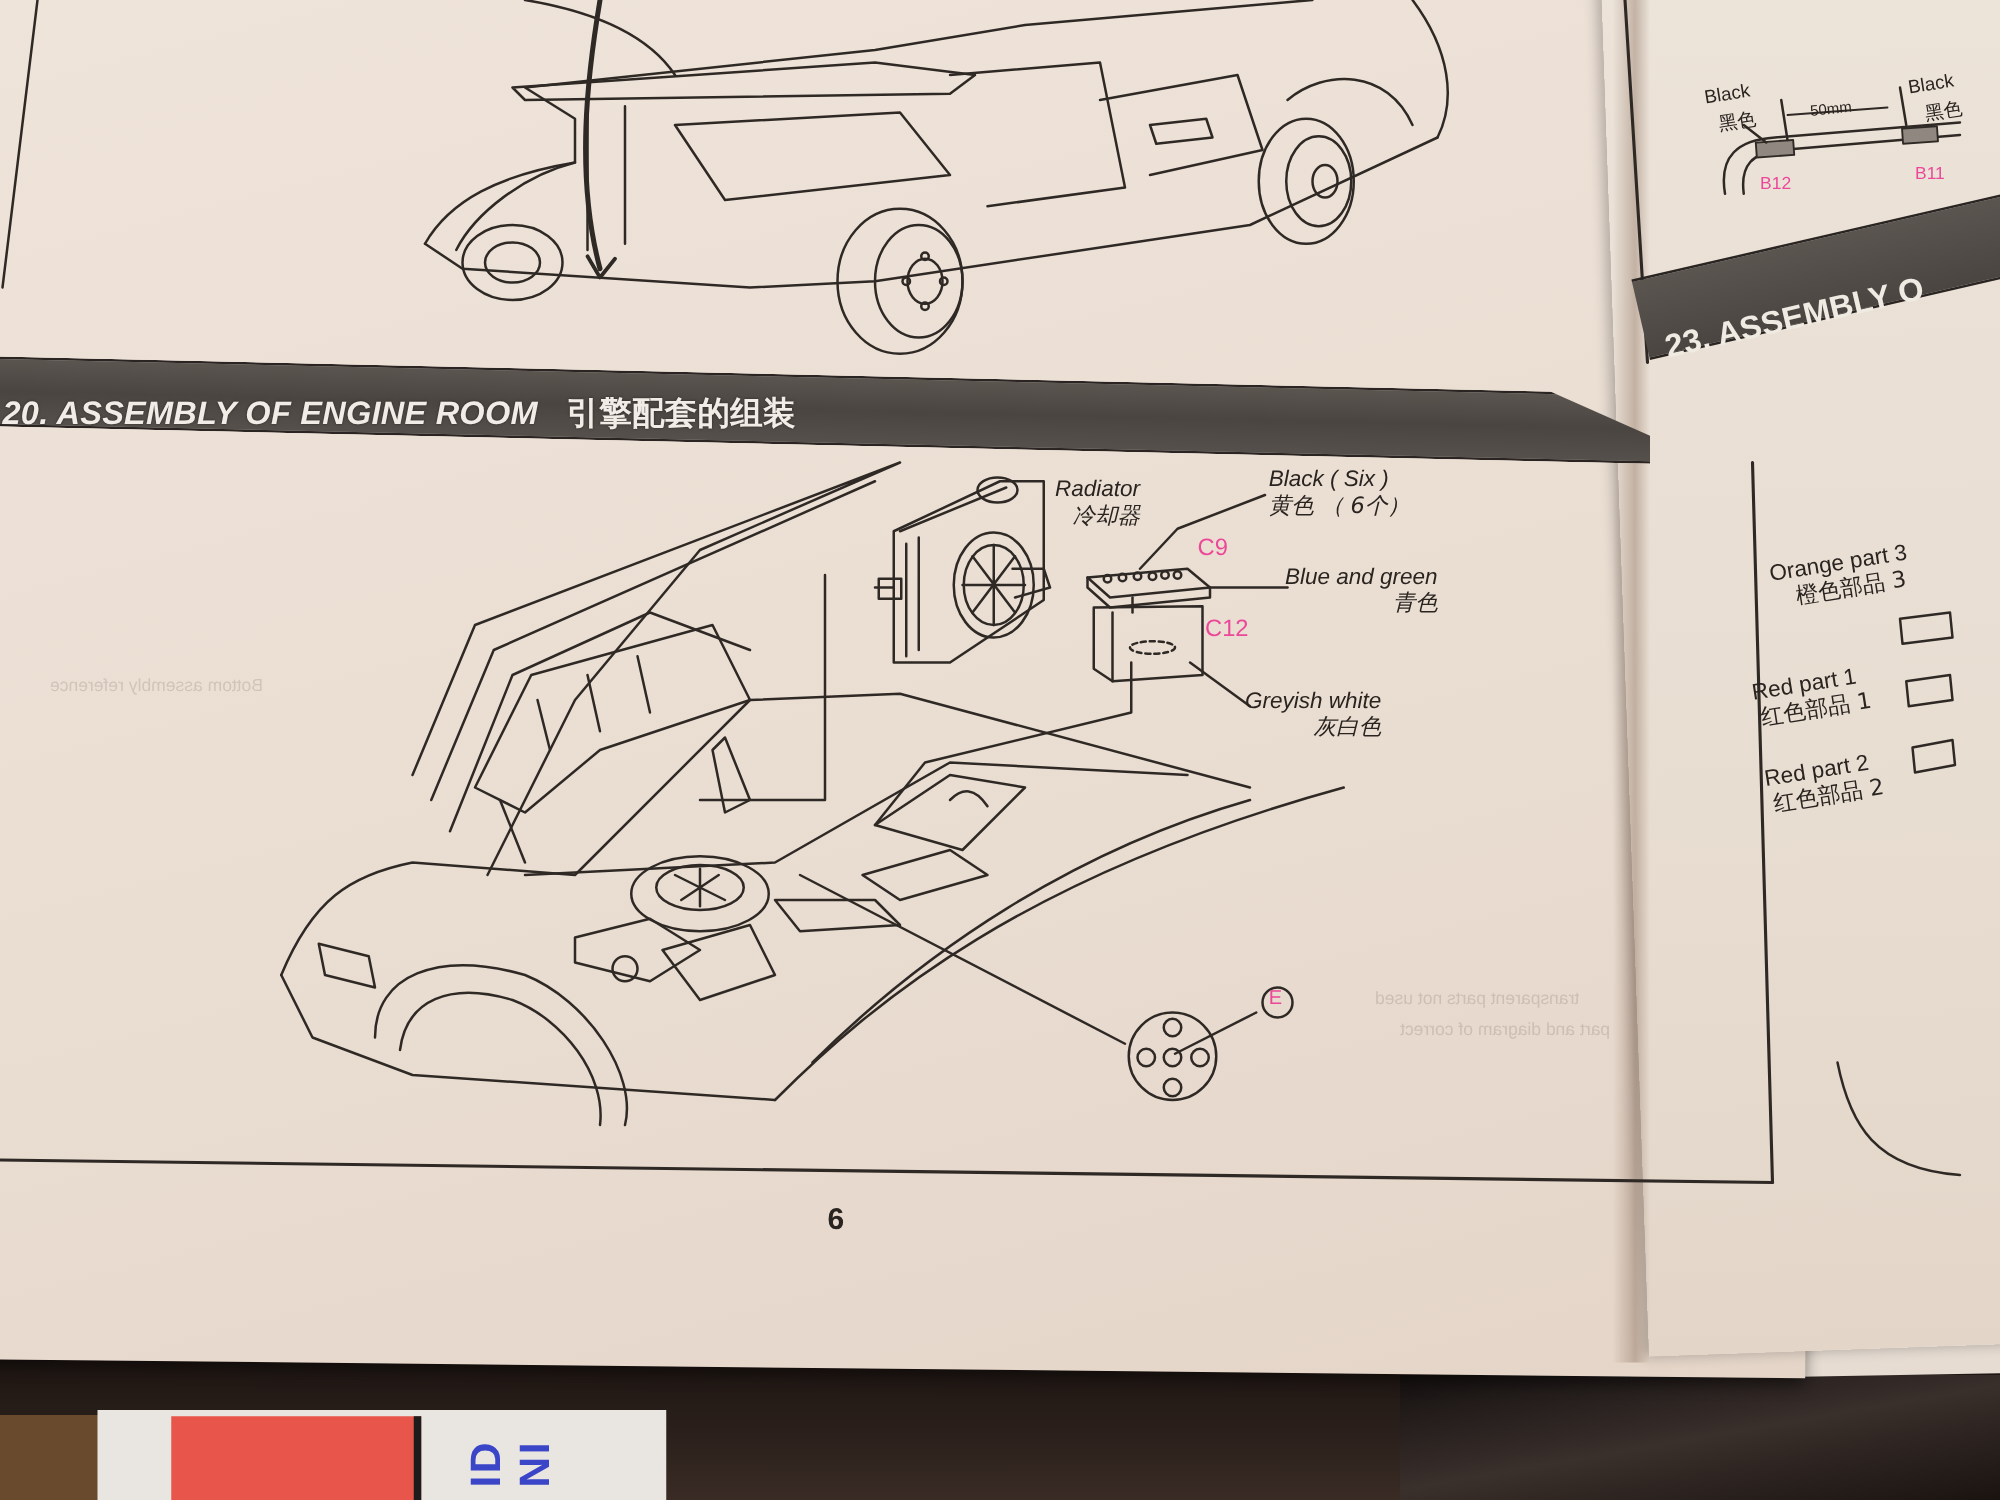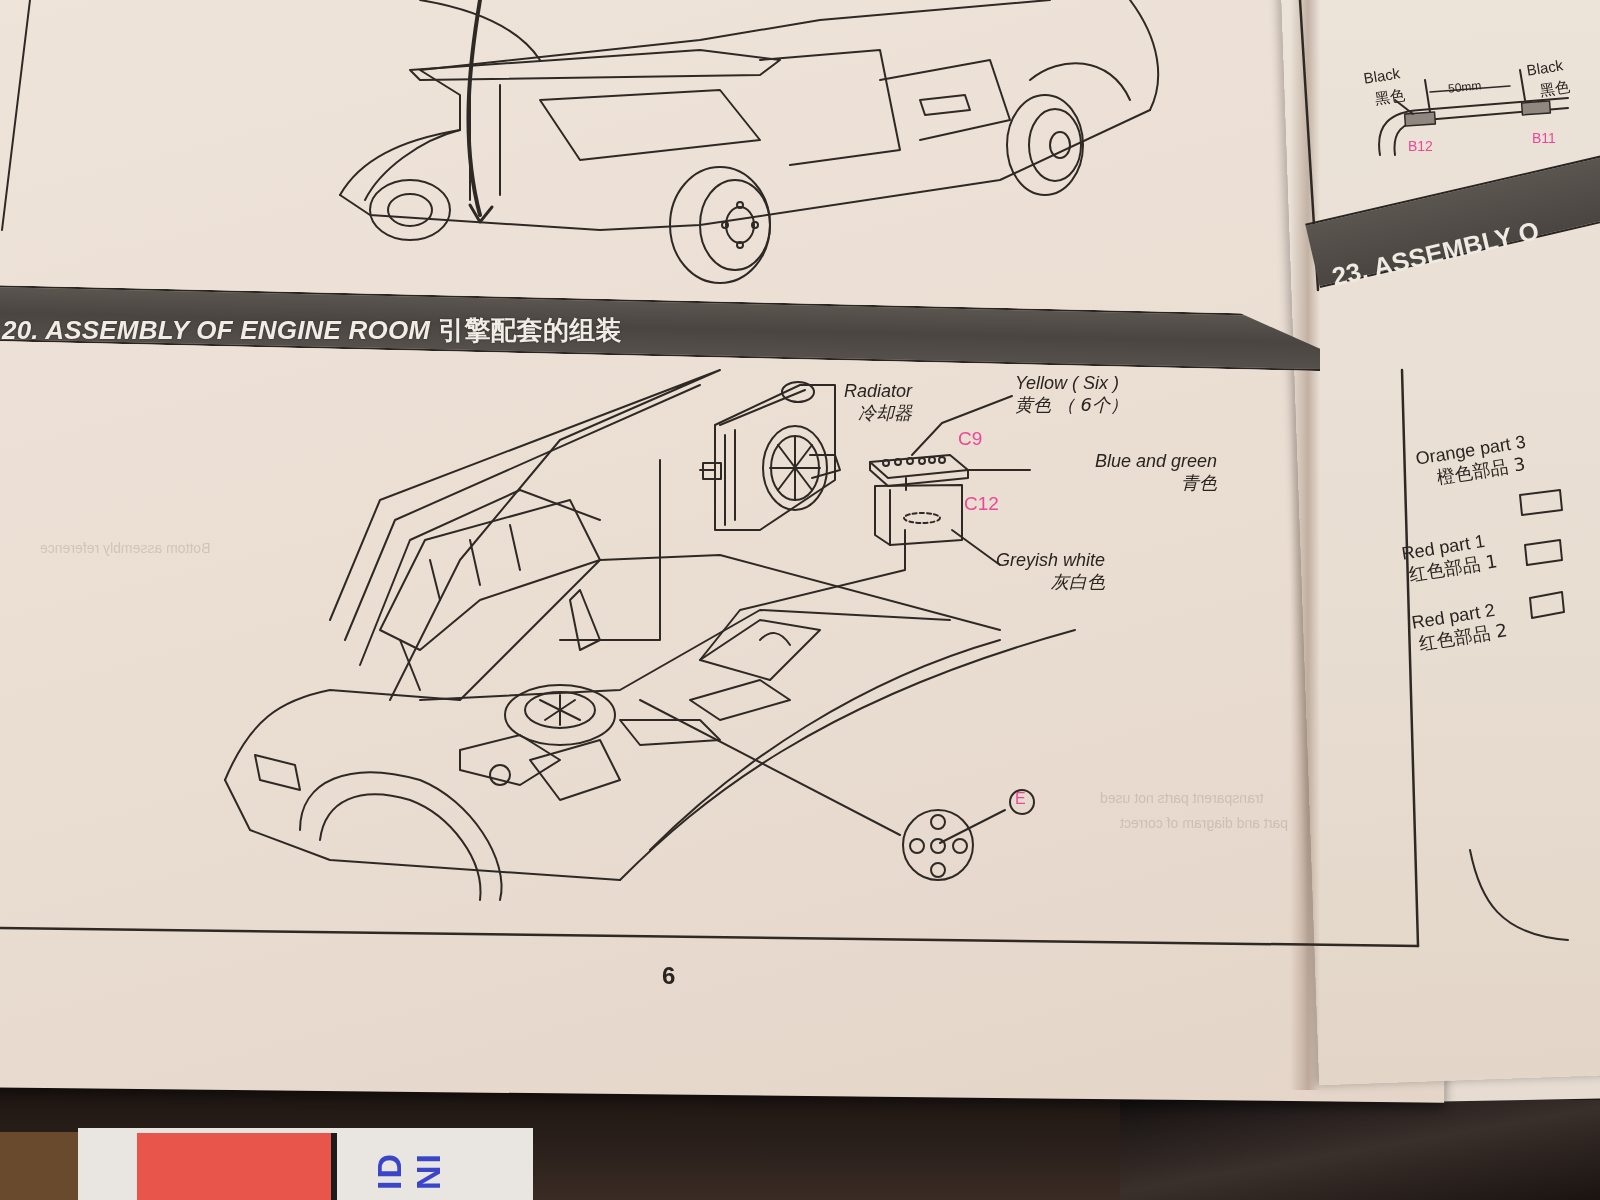--- a/index.html
+++ b/index.html
@@ -55,21 +55,21 @@
       border-top: 2px solid #2a2522; border-bottom: 2px solid #2a2522;
       transform: skewY(1.3deg);
       clip-path: polygon(0 0, 94% 0, 100% 60%, 100% 100%, 0 100%);
     }
     .banner-title {
       position: absolute; left: 2px; top: 313px;
       font-size: 26px; font-weight: bold; font-style: italic;
       color: #f1ede6; letter-spacing: 0.2px;
       text-shadow: 0 0 2px rgba(0,0,0,.5);
     }
-    .banner-title .zh { font-style: normal; font-weight: bold; margin-left: 8px; font-family: "DejaVu Sans", sans-serif; }
+    .banner-title .zh { font-style: normal; font-weight: bold; margin-left: 23px; font-family: "DejaVu Sans", sans-serif; }
 
     
     .label { position: absolute; font-size: 18px; line-height: 22px; color: #2a2420; font-style: italic; }
     .label .zh { display: block; font-family: "DejaVu Sans", sans-serif; font-size: 18px; text-align: right; }
     .part-code { position: absolute; font-size: 19px; color: #ec4899; }
 
     .page-number { position: absolute; left: 662px; top: 962px; font-size: 24px; font-weight: bold; color: #2a2420; }
 
     
     .banner-23 {
@@ -242,24 +242,24 @@
 <div class="banner"></div>
 <div class="banner-title">
   <span>20. ASSEMBLY OF ENGINE ROOM</span><span class="zh">引擎配套的组装</span>
 </div>
 
 <div class="label" style="left:844px;top:380px;">
   <span>Radiator</span>
   <span class="zh">冷却器</span>
 </div>
 <div class="label" style="left:1015px;top:372px;">
-  <span>Yellow ( Six )</span>
+  <span>Black ( Six )</span>
   <span class="zh">黄色 （ 6个）</span>
 </div>
-<div class="label" style="left:1095px;top:450px;">
+<div class="label" style="left:1028px;top:450px;">
   <span>Blue and green</span>
   <span class="zh">青色</span>
 </div>
 <div class="label" style="left:996px;top:549px;">
   <span>Greyish white</span>
   <span class="zh" style="padding-left:36px;">灰白色</span>
 </div>
 <div class="part-code" style="left:958px;top:428px;">C9</div>
 <div class="part-code" style="left:964px;top:493px;">C12</div>
 <div class="part-code" style="left:1015px;top:790px;font-size:16px;">E</div>

